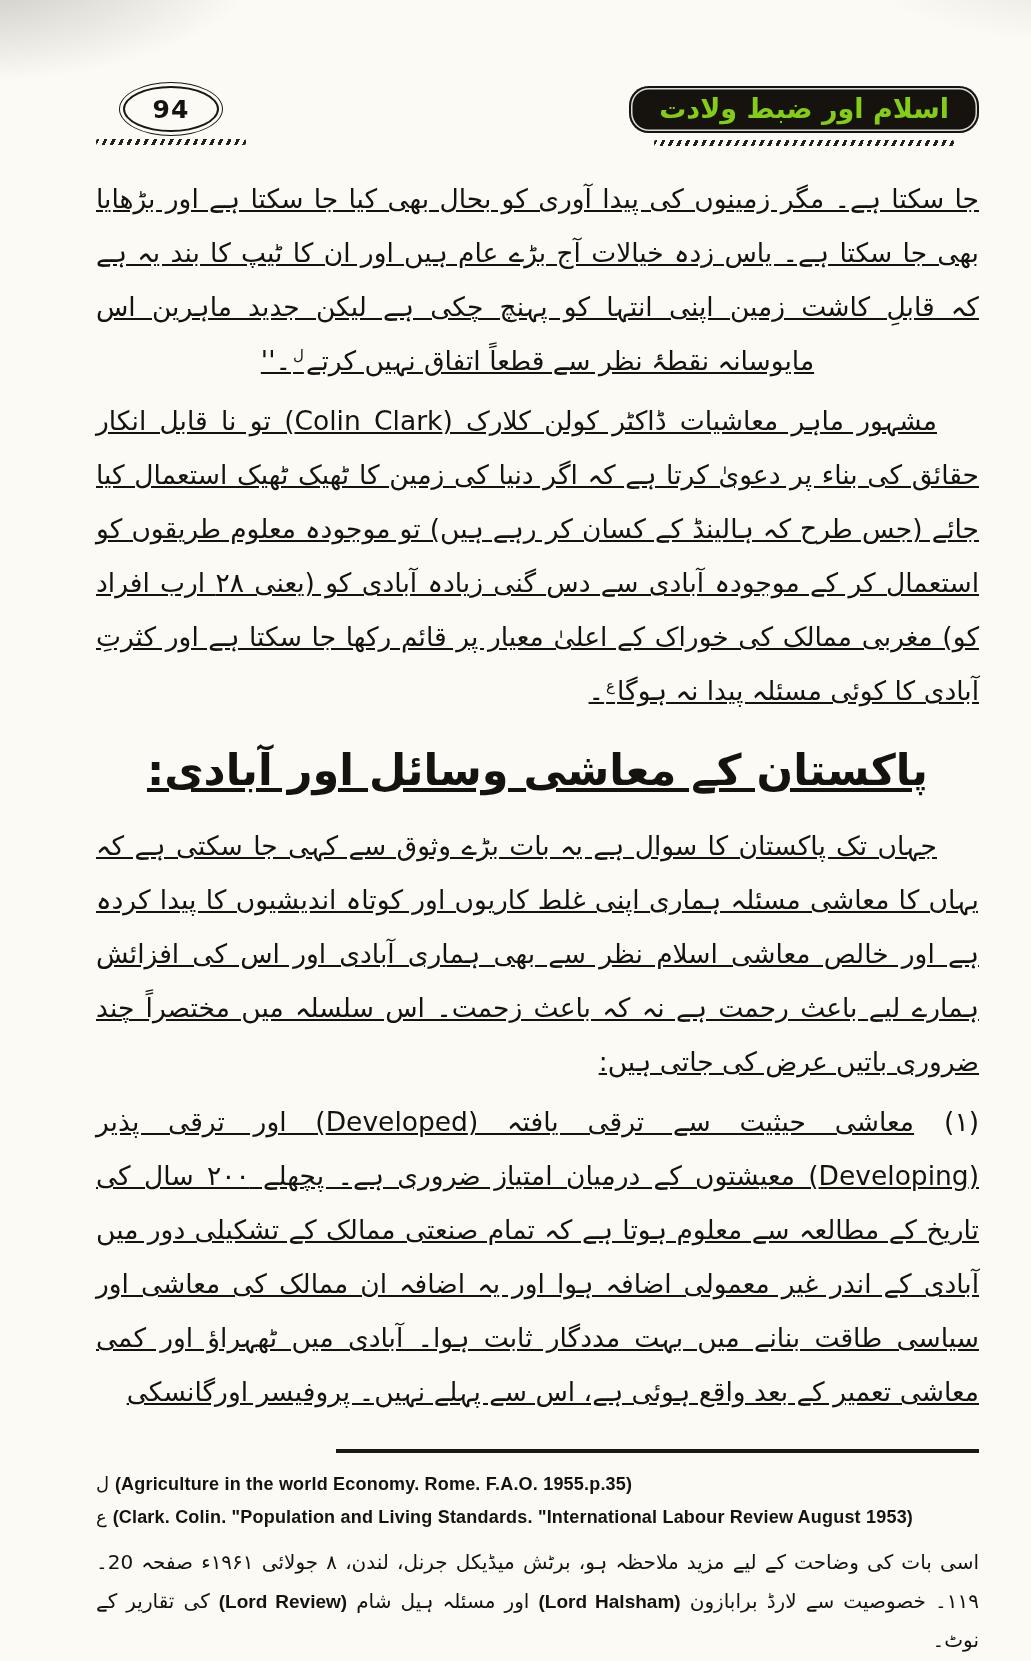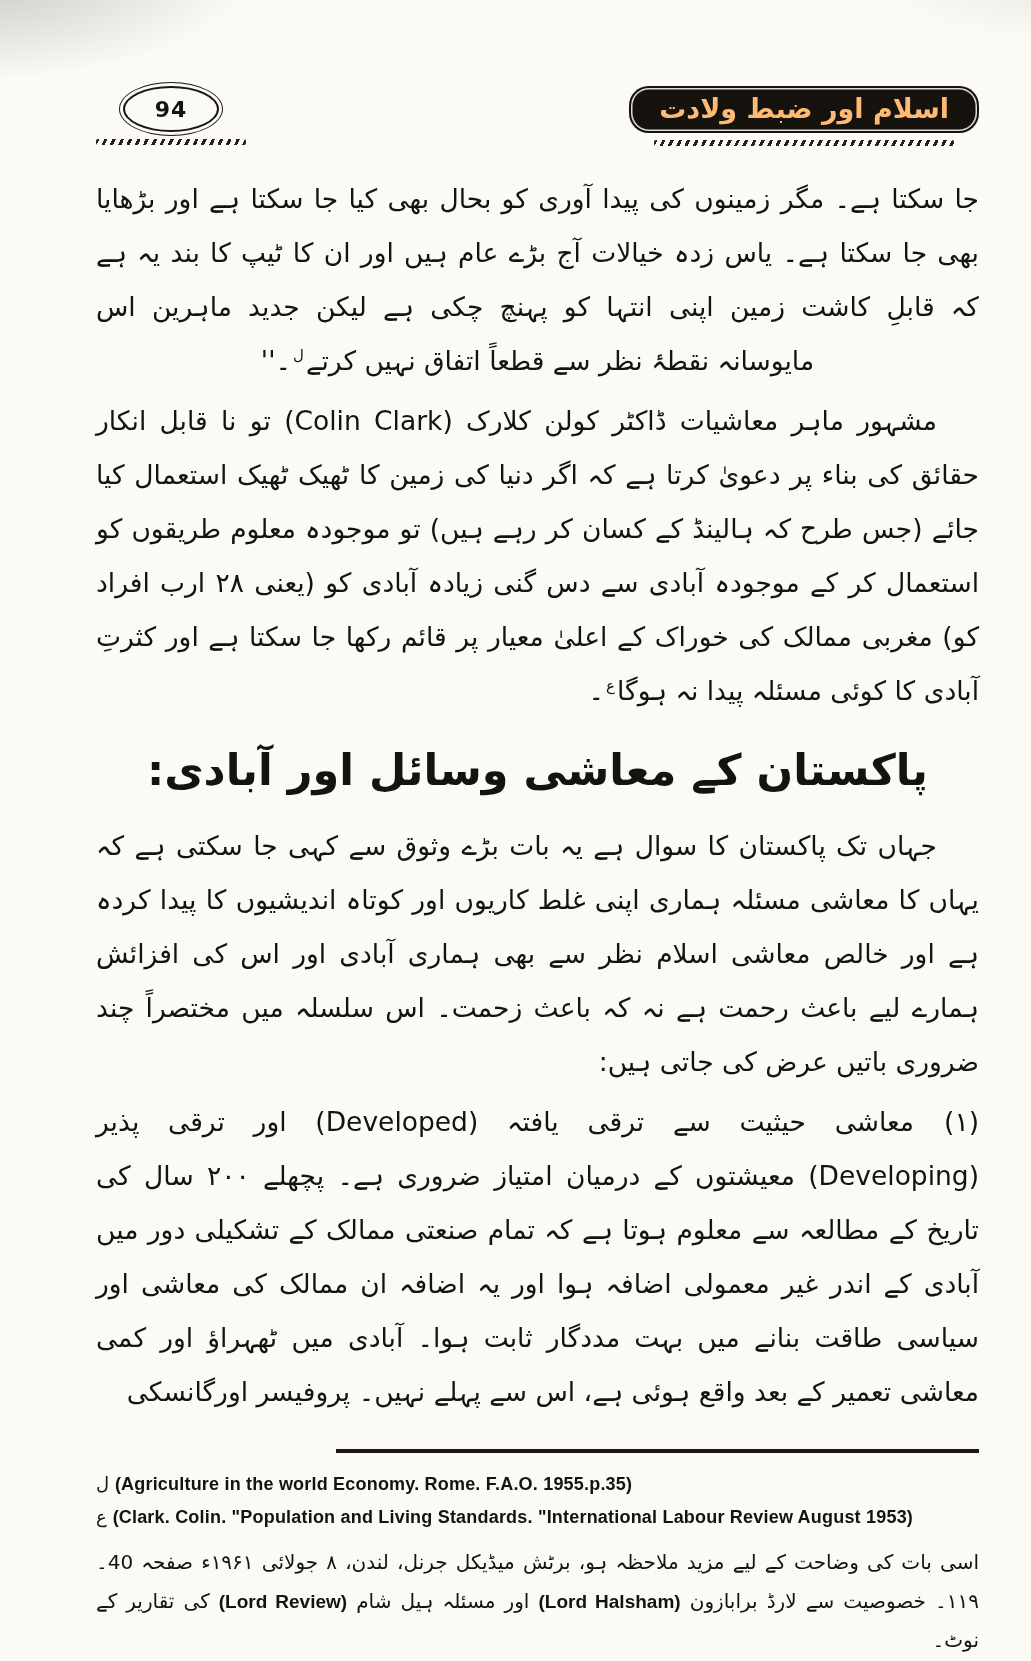--- a/index.html
+++ b/index.html
@@ -24,45 +24,46 @@
   .page-header{
     display:flex;justify-content:space-between;align-items:flex-start;
     padding:86px 52px 0 96px;
   }
   .hdr-left,.hdr-right{display:flex;flex-direction:column;align-items:center;gap:7px;}
   .page-num-oval{
     width:92px;height:42px;
     border:2.5px solid #1a1713;border-radius:50%;
     outline:1.5px solid #1a1713;outline-offset:3px;
     display:flex;align-items:center;justify-content:center;
-    font-size:22px;font-weight:bold;letter-spacing:1px;
+    font-size:25px;font-weight:bold;letter-spacing:1px;
     background:#fbfaf5;
   }
   .dash-line{
     height:6px;border-radius:2px;
     background:repeating-linear-gradient(115deg,#241f19 0 3px,transparent 3px 7.5px);
   }
   .dash-left{width:150px;}
   .dash-right{width:300px;}
   .title-banner{
-    background:#16130f;color:#fdba74;
+    background:#16130f;color:#84cc16;
     border-radius:20px;
     padding:7px 30px 9px 30px;
     font-size:27px;font-weight:bold;
     direction:rtl;
     box-shadow:inset 0 0 0 2px #16130f, inset 0 0 0 3.5px rgba(255,255,255,.85);
     min-width:230px;text-align:center;
   }
   
   .body-text{
     direction:rtl;
     margin:26px 52px 0 96px;
     font-size:26.5px;
     line-height:2.04;
     text-align:justify;
+    text-decoration:underline;
   }
   .body-text p{margin:0 0 6px 0;}
   .quote{
     margin:0 10px 12px 88px;
     text-align:justify;
     text-align-last:center;
   }
   .indent{text-indent:42px;}
   .fnref{
     font-size:15px;
@@ -154,16 +155,16 @@
 
   </main>
 
   <footer class="footnotes">
     <div class="fn-rule"></div>
 
     <p class="fn-en"><span class="fn-marker">ل</span><span>(Agriculture in the world Economy. Rome. F.A.O. 1955.p.35)</span></p>
 
     <p class="fn-en"><span class="fn-marker">ع</span><span>(Clark. Colin. "Population and Living Standards. "International Labour Review August 1953)</span></p>
 
-    <p class="fn-ur"><span>اسی بات کی وضاحت کے لیے مزید ملاحظہ ہو، برٹش میڈیکل جرنل، لندن، ۸ جولائی ۱۹۶۱ء صفحہ 40۔۱۱۹۔ خصوصیت سے لارڈ برابازون</span> <span class="fn-latin">(Lord Halsham)</span> <span>اور مسئلہ ہیل شام</span> <span class="fn-latin">(Lord Review)</span> <span>کی تقاریر کے نوٹ۔</span></p>
+    <p class="fn-ur"><span>اسی بات کی وضاحت کے لیے مزید ملاحظہ ہو، برٹش میڈیکل جرنل، لندن، ۸ جولائی ۱۹۶۱ء صفحہ 20۔۱۱۹۔ خصوصیت سے لارڈ برابازون</span> <span class="fn-latin">(Lord Halsham)</span> <span>اور مسئلہ ہیل شام</span> <span class="fn-latin">(Lord Review)</span> <span>کی تقاریر کے نوٹ۔</span></p>
   </footer>
 
 </div>
 
 </body></html>

